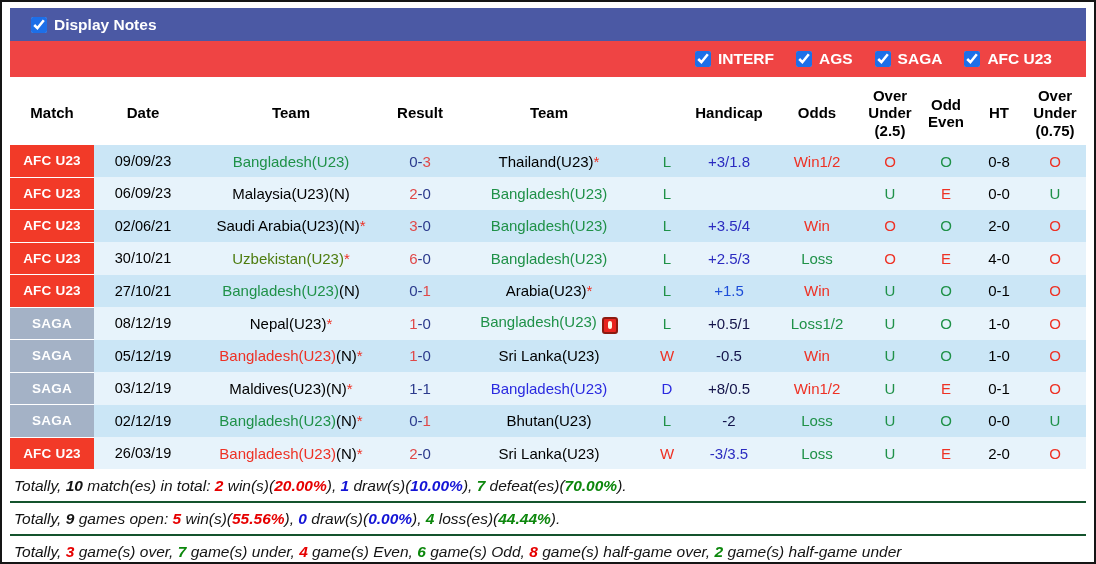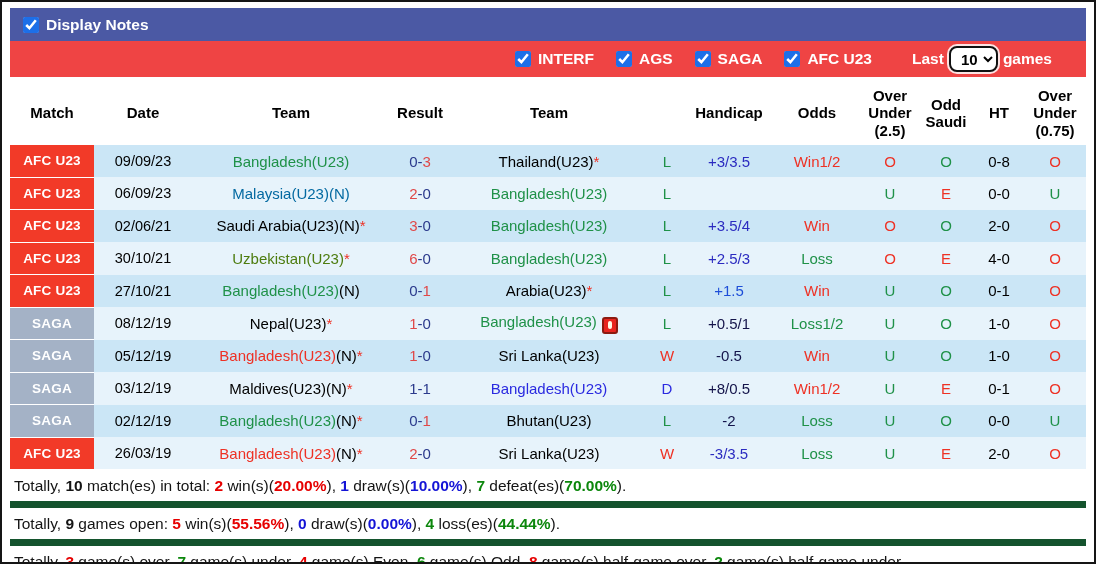--- a/index.html
+++ b/index.html
@@ -52,29 +52,29 @@
   .card-icon{
     display:inline-flex;align-items:center;justify-content:center;
     width:12px;height:13px;background:#e8251f;border:2px solid #8c1a10;
     border-radius:3px;margin-left:5px;vertical-align:-2px;
   }
   .card-icon::after{content:"";width:4px;height:8px;background:#fffbe8;border-radius:2px;}
   
   .summary{margin-top:1px;}
   .summary-line{
     height:31px;line-height:31px;font-size:15.5px;color:#141414;
-    border-bottom:7px solid #14532d;padding-left:4px;white-space:nowrap;
+    border-bottom:2px solid #14532d;padding-left:4px;white-space:nowrap;font-style:italic;
   }
   .summary-line .b{font-weight:bold;}
 </style>
 </head>
 <body>
 
 <div class="title-bar">
-  <label class="cb-group" style="margin-left:0">
+  <label class="cb-group" style="margin-left:8px">
     <input type="checkbox" checked="" style="">
     <span>Display Notes</span>
   </label>
 </div>
 
 <div class="filter-bar">
   <span id="filter-checkboxes" style="display:flex;align-items:center;">
       <label class="cb-group">
         <input type="checkbox" checked="" style="">
         <span>INTERF</span>
@@ -85,25 +85,20 @@
       </label>
       <label class="cb-group">
         <input type="checkbox" checked="" style="">
         <span>SAGA</span>
       </label>
       <label class="cb-group">
         <input type="checkbox" checked="" style="">
         <span>AFC U23</span>
       </label>
     </span>
-  <span class="last-group">
-    <span>Last</span>
-    <select class="games"><option>10</option></select>
-    <span>games</span>
-  </span>
 </div>
 
 <table>
   <colgroup>
     <col style="width:84px">
       <col style="width:98px">
       <col style="width:198px">
     <col style="width:60px">
       <col style="width:198px">
       <col style="width:38px">
@@ -121,46 +116,46 @@
         <th>Team</th>
         <th>Result</th>
         <th>Team</th>
         <th></th>
         <th>Handicap</th>
         <th>Odds</th>
         <th>Over
 Under
 (2.5)</th>
         <th>Odd
-Saudi</th>
+Even</th>
         <th>HT</th>
         <th>Over
 Under
 (0.75)</th>
       </tr>
     </thead>
   <tbody id="rows">
       <tr class="odd">
         <td class="badge" style="background: rgb(242, 58, 40);">AFC U23</td>
         <td class="date">09/09/23</td>
         <td><span style="color: rgb(31, 145, 72);">Bangladesh(U23)</span></td>
         <td><span style="color: rgb(43, 58, 140);">0</span><span style="color: rgb(43, 58, 140);">-</span><span style="color: rgb(224, 72, 72);">3</span></td>
         <td><span style="color: rgb(0, 0, 0);">Thailand(U23)</span><span class="ast">*</span></td>
         <td style="color: rgb(31, 145, 72);">L</td>
-        <td style="color: rgb(43, 43, 192);">+3/3.5</td>
+        <td style="color: rgb(43, 43, 192);">+3/1.8</td>
         <td style="color: rgb(238, 49, 36);">Win1/2</td>
         <td style="color: rgb(238, 49, 36);">O</td>
         <td style="color: rgb(31, 145, 72);">O</td>
         <td>0-8</td>
         <td style="color: rgb(238, 49, 36);">O</td>
       </tr>
       <tr class="even">
         <td class="badge" style="background: rgb(242, 58, 40);">AFC U23</td>
         <td class="date">06/09/23</td>
-        <td><span style="color: #0369a1;">Malaysia(U23)(N)</span></td>
+        <td><span style="color: #000000;">Malaysia(U23)(N)</span></td>
         <td><span style="color: rgb(224, 72, 72);">2</span><span style="color: rgb(43, 58, 140);">-</span><span style="color: rgb(43, 58, 140);">0</span></td>
         <td><span style="color: rgb(31, 145, 72);">Bangladesh(U23)</span></td>
         <td style="color: rgb(31, 145, 72);">L</td>
         <td style="color: rgb(20, 20, 74);"></td>
         <td style="color: rgb(238, 49, 36);"></td>
         <td style="color: rgb(31, 145, 72);">U</td>
         <td style="color: rgb(238, 49, 36);">E</td>
         <td>0-0</td>
         <td style="color: rgb(31, 145, 72);">U</td>
       </tr>

